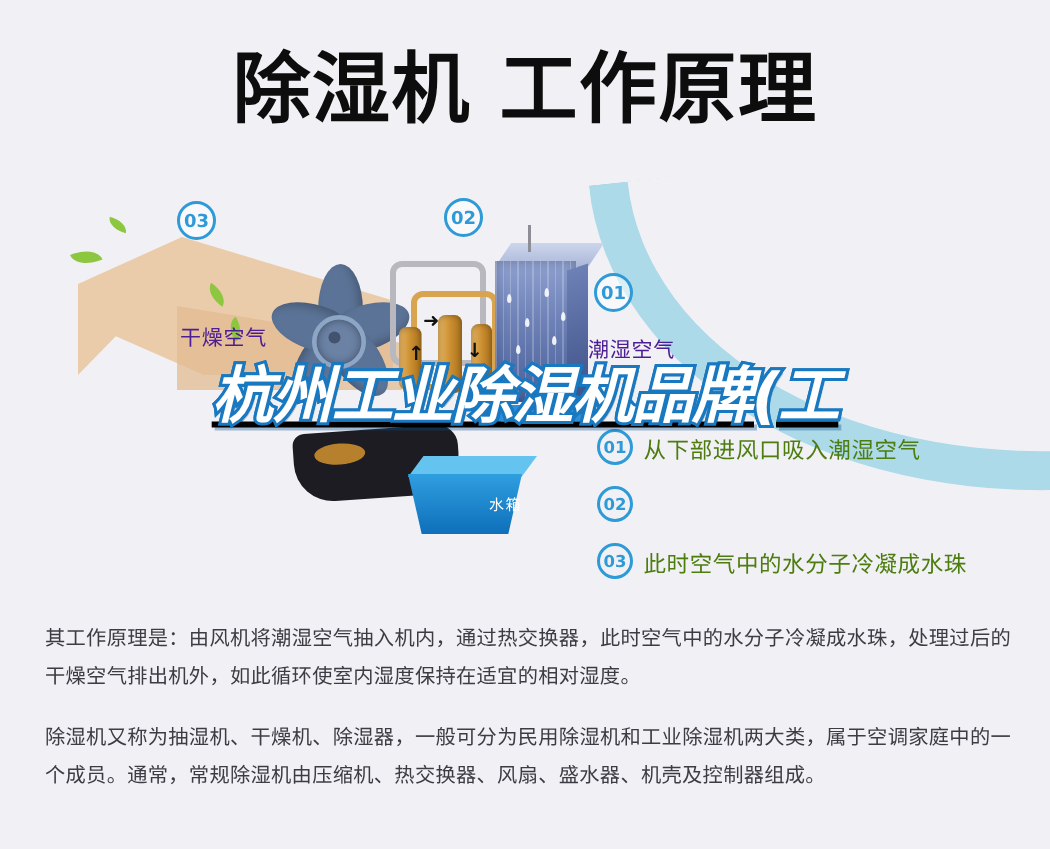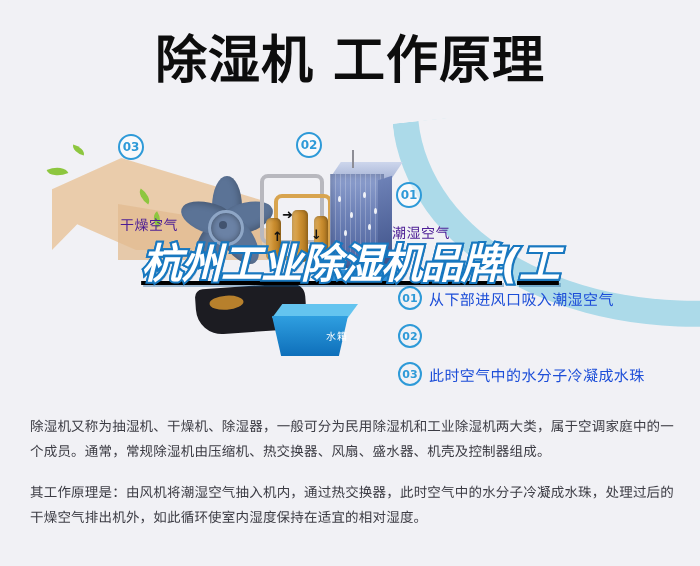--- a/index.html
+++ b/index.html
@@ -388,21 +388,21 @@
     color: #2e9ad8;
     font-size: 11px;
     font-weight: 700;
     display: flex;
     align-items: center;
     justify-content: center;
     line-height: 1;
   }
   .step-text {
     font-size: 15px;
-    color: #1d4ed8;
+    color: #4d7c0f;
     letter-spacing: .4px;
   }
 
   
   .overlay-title {
     position: absolute;
     left: 0;
     top: 243px;
     width: 700px;
     text-align: center;
@@ -530,17 +530,17 @@
         <span class="step-text">此时空气中的水分子冷凝成水珠</span>
       </div>
     </div>
   </div>
 
   <div class="overlay-title">
     <span class="overlay-line">杭州工业除湿机品牌(工</span>
   </div>
 
   <div class="copy">
+    <p>其工作原理是：由风机将潮湿空气抽入机内，通过热交换器，此时空气中的水分子冷凝成水珠，处理过后的干燥空气排出机外，如此循环使室内湿度保持在适宜的相对湿度。</p>
     <p>除湿机又称为抽湿机、干燥机、除湿器，一般可分为民用除湿机和工业除湿机两大类，属于空调家庭中的一个成员。通常，常规除湿机由压缩机、热交换器、风扇、盛水器、机壳及控制器组成。</p>
-    <p>其工作原理是：由风机将潮湿空气抽入机内，通过热交换器，此时空气中的水分子冷凝成水珠，处理过后的干燥空气排出机外，如此循环使室内湿度保持在适宜的相对湿度。</p>
   </div>
 
 </div>
 
 </body></html>

